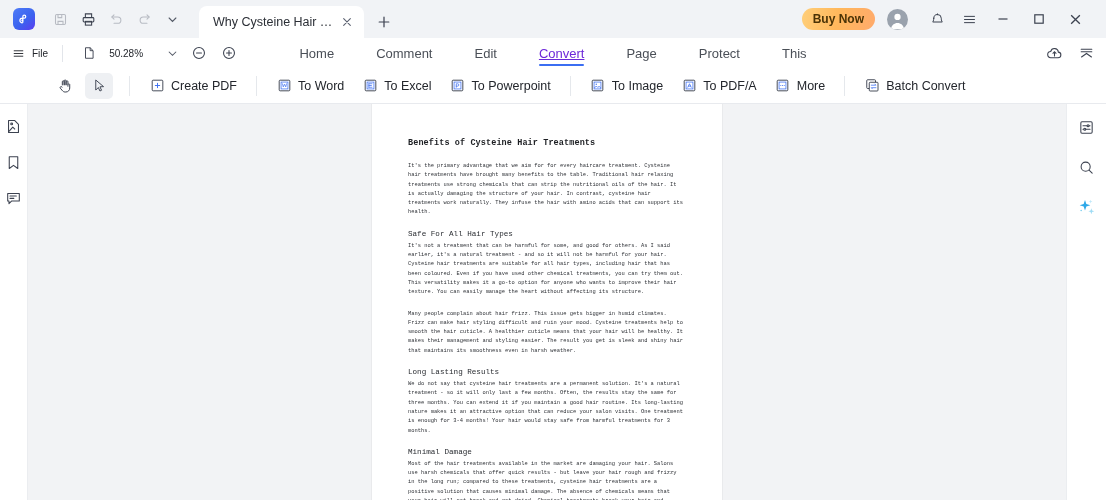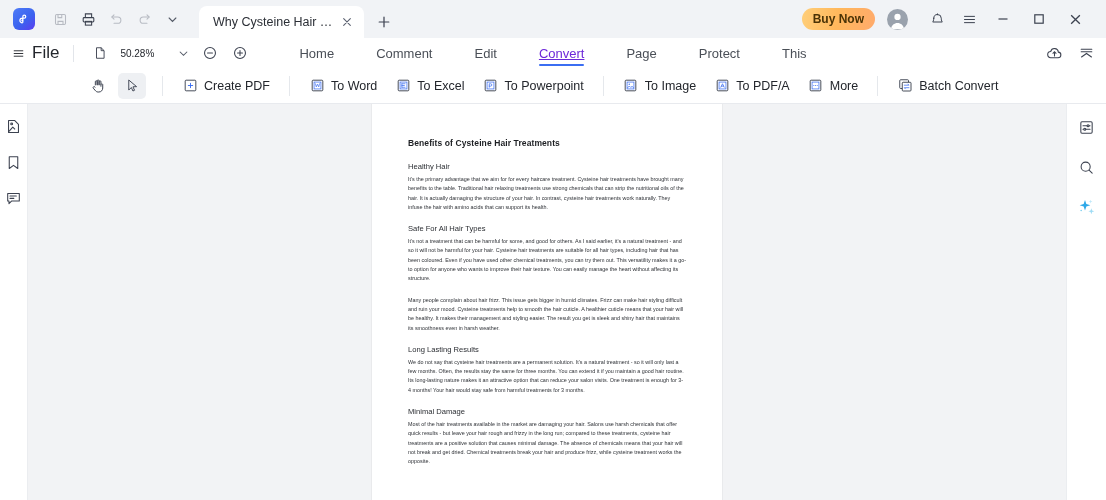--- a/index.html
+++ b/index.html
@@ -87,21 +87,21 @@
 
   
   .menubar {
     height: 30px; flex: 0 0 30px;
     background: #ffffff;
     display: flex; align-items: center;
     position: relative;
     padding-left: 12px;
   }
   .file-menu { display:flex; align-items:center; gap:7px; }
-  .file-label { font-size: 17px; color: #23262c; }
+  .file-label { font-size: 10px; color: #23262c; }
   .vsep { width: 1px; height: 17px; background: #e2e5ea; margin: 0 14px; }
   .zoom-group { display: flex; align-items: center; gap: 2px; }
   .zoom-value { font-size: 10px; color: #23262c; min-width: 48px; text-align: left; margin-left: 6px;}
   .caret-btn { width: 18px; height: 20px; display:flex; align-items:center; justify-content:center; margin-left: 4px;}
   .zbtn { width: 24px; height: 24px; display:flex; align-items:center; justify-content:center; margin-left: 4px; }
 
   .navtabs {
     position: absolute; left: 0; right: 0; top: 0; height: 30px;
     display: flex; align-items: center; justify-content: center;
     gap: 0px; pointer-events: none;
@@ -121,21 +121,21 @@
   .menu-right {
     position: absolute; right: 8px; top: 0; height: 30px;
     display:flex; align-items:center; gap: 8px;
   }
 
   
   .ribbon {
     height: 36px; flex: 0 0 36px;
     background: #ffffff;
     display: flex; align-items: center;
-    padding-left: 84px;
+    padding-left: 51px;
     border-bottom: 1px solid #e8eaee;
   }
   .tool-sq {
     width: 28px; height: 26px; border-radius: 5px;
     display:flex; align-items:center; justify-content:center;
     margin-right: 6px;
   }
   .tool-sq.selected { background: #eef0f3; }
   .rsep { width:1px; height: 20px; background:#e5e8ec; margin: 0 10px; }
   .ribbon-item {
@@ -150,21 +150,21 @@
   .lrail {
     width: 28px; flex: 0 0 28px; background: #ffffff;
     display: flex; flex-direction: column; align-items: center;
     padding-top: 10px; gap: 12px;
     border-right: 1px solid #ebedf0;
   }
   .rail-ic { width: 24px; height: 24px; display:flex; align-items:center; justify-content:center; border-radius:5px; }
   .canvas {
     flex: 1; position: relative; overflow: hidden;
     background: #f2f3f5;
-    display: flex; justify-content: center;
+    display: flex; justify-content: center; font-family: Liberation Mono, monospace;
   }
   .page {
     width: 350px; background: #ffffff;
     margin-top: 0px;
     padding: 34px 36px 10px 36px;
     box-shadow: 0 0 0 1px rgba(0,0,0,0.035);
     position: relative;
   }
   .doc-title {
     font-size: 8.5px; font-weight: bold; color: #1d1f23;
@@ -500,21 +500,20 @@
           <path d="M7 8.6h9M7 11.8h5.5" stroke-linecap="round"></path>
         </svg>
       </span>
     </div>
 
     <div class="canvas">
       <div class="page">
         <div class="doc-title">Benefits of Cysteine Hair Treatments</div>
 
         <div class="sec">
-          <div class="sec-h">Healthy Hair</div>
           <div class="sec-p">It's the primary advantage that we aim for for every haircare treatment. Cysteine hair treatments have brought many benefits to the table. Traditional hair relaxing treatments use strong chemicals that can strip the nutritional oils of the hair. It is actually damaging the structure of your hair. In contrast, cysteine hair treatments work naturally. They infuse the hair with amino acids that can support its health.</div>
         </div>
         <div class="sec">
           <div class="sec-h">Safe For All Hair Types</div>
           <div class="sec-p">It's not a treatment that can be harmful for some, and good for others. As I said earlier, it's a natural treatment - and so it will not be harmful for your hair. Cysteine hair treatments are suitable for all hair types, including hair that has been coloured. Even if you have used other chemical treatments, you can try them out. This versatility makes it a go-to option for anyone who wants to improve their hair texture. You can easily manage the heart without affecting its structure.</div>
         </div>
         <div class="sec">
           <div class="sec-p">Many people complain about hair frizz. This issue gets bigger in humid climates. Frizz can make hair styling difficult and ruin your mood. Cysteine treatments help to smooth the hair cuticle. A healthier cuticle means that your hair will be healthy. It makes their management and styling easier. The result you get is sleek and shiny hair that maintains its smoothness even in harsh weather.</div>
         </div>
         <div class="sec">

